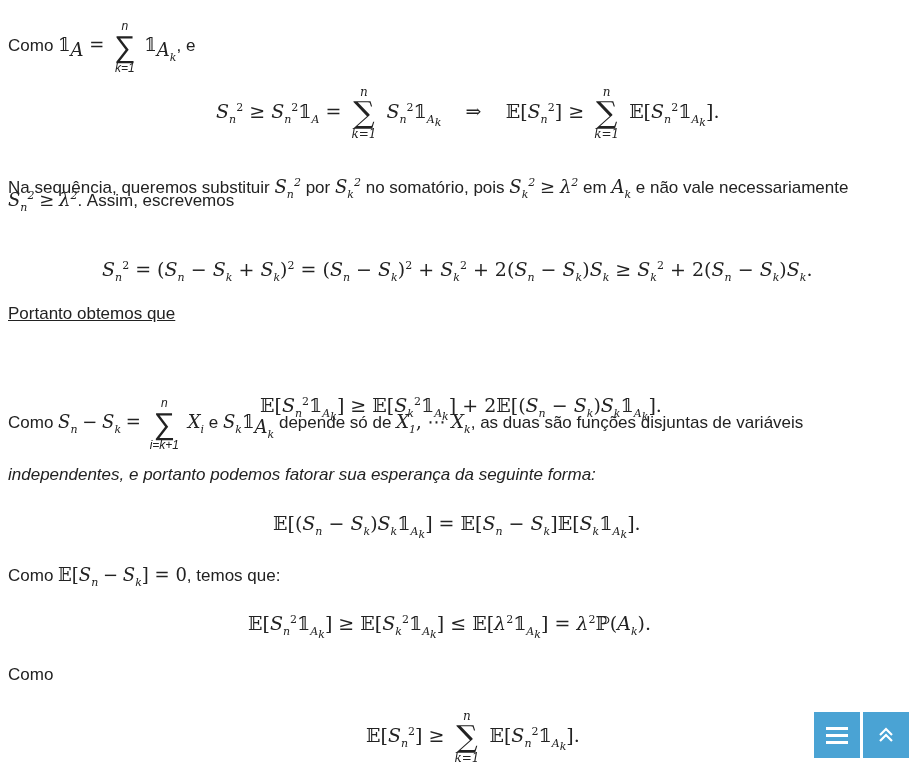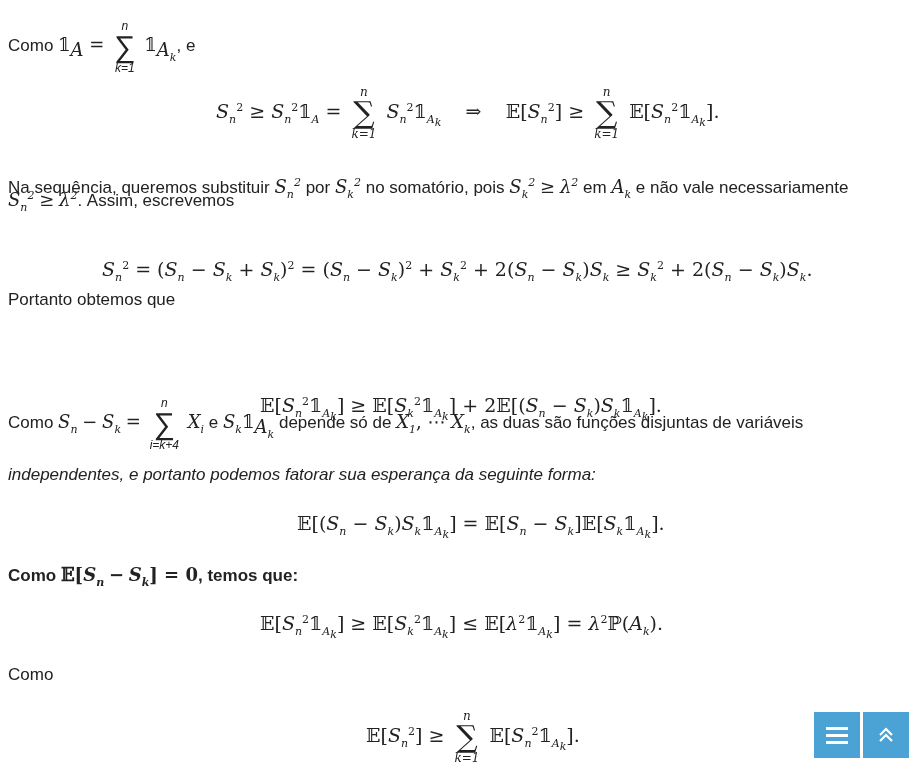--- a/index.html
+++ b/index.html
@@ -54,46 +54,46 @@
     Na sequência, queremos substituir <span class="m">S<sub>n</sub><sup>2</sup></span> por <span class="m">S<sub>k</sub><sup>2</sup></span> no somatório, pois <span class="m">S<sub>k</sub><sup>2</sup></span> <span class="rm">≥</span> <span class="m">λ<sup>2</sup></span> em <span class="m">A<sub>k</sub></span> e não vale necessariamente
   </div>
   <div class="p" style="top:184px;">
     <span class="m">S<sub>n</sub><sup>2</sup></span> <span class="rm">≥</span> <span class="m">λ<sup>2</sup></span>. Assim, escrevemos
   </div>
 
   <div class="disp" style="left:94px; top:258px;">
     <i>S</i><sub><i>n</i></sub><sup>2</sup> = (<i>S<sub>n</sub></i> − <i>S<sub>k</sub></i> + <i>S<sub>k</sub></i>)<sup>2</sup> = (<i>S<sub>n</sub></i> − <i>S<sub>k</sub></i>)<sup>2</sup> + <i>S</i><sub><i>k</i></sub><sup>2</sup> + 2(<i>S<sub>n</sub></i> − <i>S<sub>k</sub></i>)<i>S<sub>k</sub></i> ≥ <i>S</i><sub><i>k</i></sub><sup>2</sup> + 2(<i>S<sub>n</sub></i> − <i>S<sub>k</sub></i>)<i>S<sub>k</sub></i>.
   </div>
 
-  <div class="p" style="top:288px;">Portanto obtemos que</div>
+  <div class="p" style="top:302px;text-decoration:underline;">Portanto obtemos que</div>
 
   <div class="disp" style="left:252px; top:350px;margin-top:44px;">
     𝔼[<i>S</i><sub><i>n</i></sub><sup>2</sup>𝟙<sub><i>A<sub>k</sub></i></sub>] ≥ 𝔼[<i>S</i><sub><i>k</i></sub><sup>2</sup>𝟙<sub><i>A<sub>k</sub></i></sub>] + 2𝔼[(<i>S<sub>n</sub></i> − <i>S<sub>k</sub></i>)<i>S<sub>k</sub></i>𝟙<sub><i>A<sub>k</sub></i></sub>].
   </div>
 
   <div class="p" style="top:397px;">
     Como <span class="m">S<sub>n</sub></span> <span class="rm">−</span> <span class="m">S<sub>k</sub></span> <span class="rm">=</span>
     <span class="sum">
         <span class="top">n</span>
         <span class="sig">∑</span>
-        <span class="bot">i=k+4</span>
+        <span class="bot">i=k+1</span>
       </span>
     <span class="m">X<sub>i</sub></span> e <span class="m">S<sub>k</sub></span><span class="rm">𝟙</span><sub class="m">A<sub>k</sub></sub> depende só de <span class="m">X<sub>1</sub></span><span class="rm">, ⋯ </span><span class="m">X<sub>k</sub></span>, as duas são funções disjuntas de variáveis
   </div>
   <div class="p" style="top:463px;font-style:italic;">independentes, e portanto podemos fatorar sua esperança da seguinte forma:</div>
 
-  <div class="disp" style="left:265px; top:512px;margin-left:24px;">
+  <div class="disp" style="left:265px; top:512px;">
     𝔼[(<i>S<sub>n</sub></i> − <i>S<sub>k</sub></i>)<i>S<sub>k</sub></i>𝟙<sub><i>A<sub>k</sub></i></sub>] = 𝔼[<i>S<sub>n</sub></i> − <i>S<sub>k</sub></i>]𝔼[<i>S<sub>k</sub></i>𝟙<sub><i>A<sub>k</sub></i></sub>].
   </div>
 
-  <div class="p" style="top:563px;font-weight:bold;">
+  <div class="p" style="top:563px;">
     Como <span class="rm">𝔼[</span><span class="m">S<sub>n</sub></span> <span class="rm">−</span> <span class="m">S<sub>k</sub></span><span class="rm">] = 0</span>, temos que:
   </div>
 
-  <div class="disp" style="left:252px; top:612px;">
+  <div class="disp" style="left:240px; top:612px;">
     𝔼[<i>S</i><sub><i>n</i></sub><sup>2</sup>𝟙<sub><i>A<sub>k</sub></i></sub>] ≥ 𝔼[<i>S</i><sub><i>k</i></sub><sup>2</sup>𝟙<sub><i>A<sub>k</sub></i></sub>] ≤ 𝔼[<i>λ</i><sup>2</sup>𝟙<sub><i>A<sub>k</sub></i></sub>] = <i>λ</i><sup>2</sup>ℙ(<i>A<sub>k</sub></i>).
   </div>
 
   <div class="p" style="top:663px;">Como</div>
 
   <div class="disp" style="left:358px; top:710px;">
     𝔼[<i>S</i><sub><i>n</i></sub><sup>2</sup>] ≥
     <span class="sum">
         <span class="top">n</span>
         <span class="sig">∑</span>

